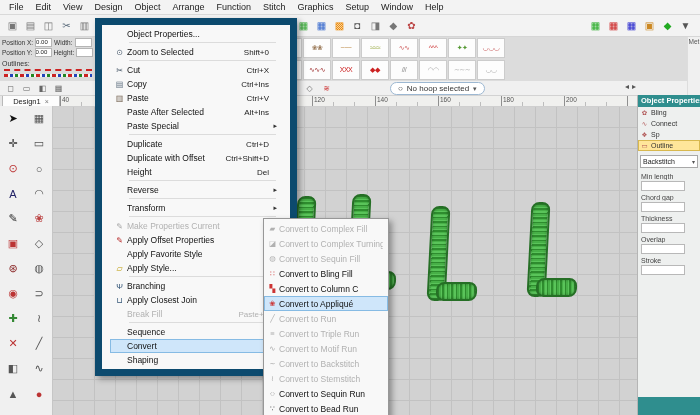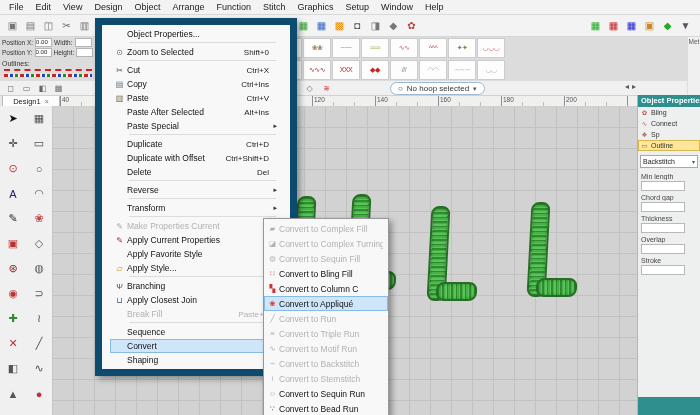--- a/index.html
+++ b/index.html
@@ -568,21 +568,21 @@
 
       <div class="mi">
         <span class="ic"></span>
         <span class="lb">Duplicate with Offset</span>
         <span class="sc">Ctrl+Shift+D</span>
         <span class="ar"></span>
       </div>
 
       <div class="mi">
         <span class="ic"></span>
-        <span class="lb">Delete</span>
+        <span class="lb">Height</span>
         <span class="sc">Del</span>
         <span class="ar"></span>
       </div>
 
       <div class="menu-sep"></div>
 
       <div class="mi">
         <span class="ic"></span>
         <span class="lb">Reverse</span>
         <span class="sc"></span>
@@ -602,21 +602,21 @@
 
       <div class="mi disabled">
         <span class="ic" style="color: rgb(170, 170, 170);">✎</span>
         <span class="lb">Make Properties Current</span>
         <span class="sc"></span>
         <span class="ar"></span>
       </div>
 
       <div class="mi">
         <span class="ic" style="color: rgb(187, 51, 51);">✎</span>
-        <span class="lb">Apply Current Properties</span>
+        <span class="lb">Apply Offset Properties</span>
         <span class="sc"></span>
         <span class="ar"></span>
       </div>
 
       <div class="mi">
         <span class="ic"></span>
         <span class="lb">Apply Favorite Style</span>
         <span class="sc"></span>
         <span class="ar">▸</span>
       </div>

